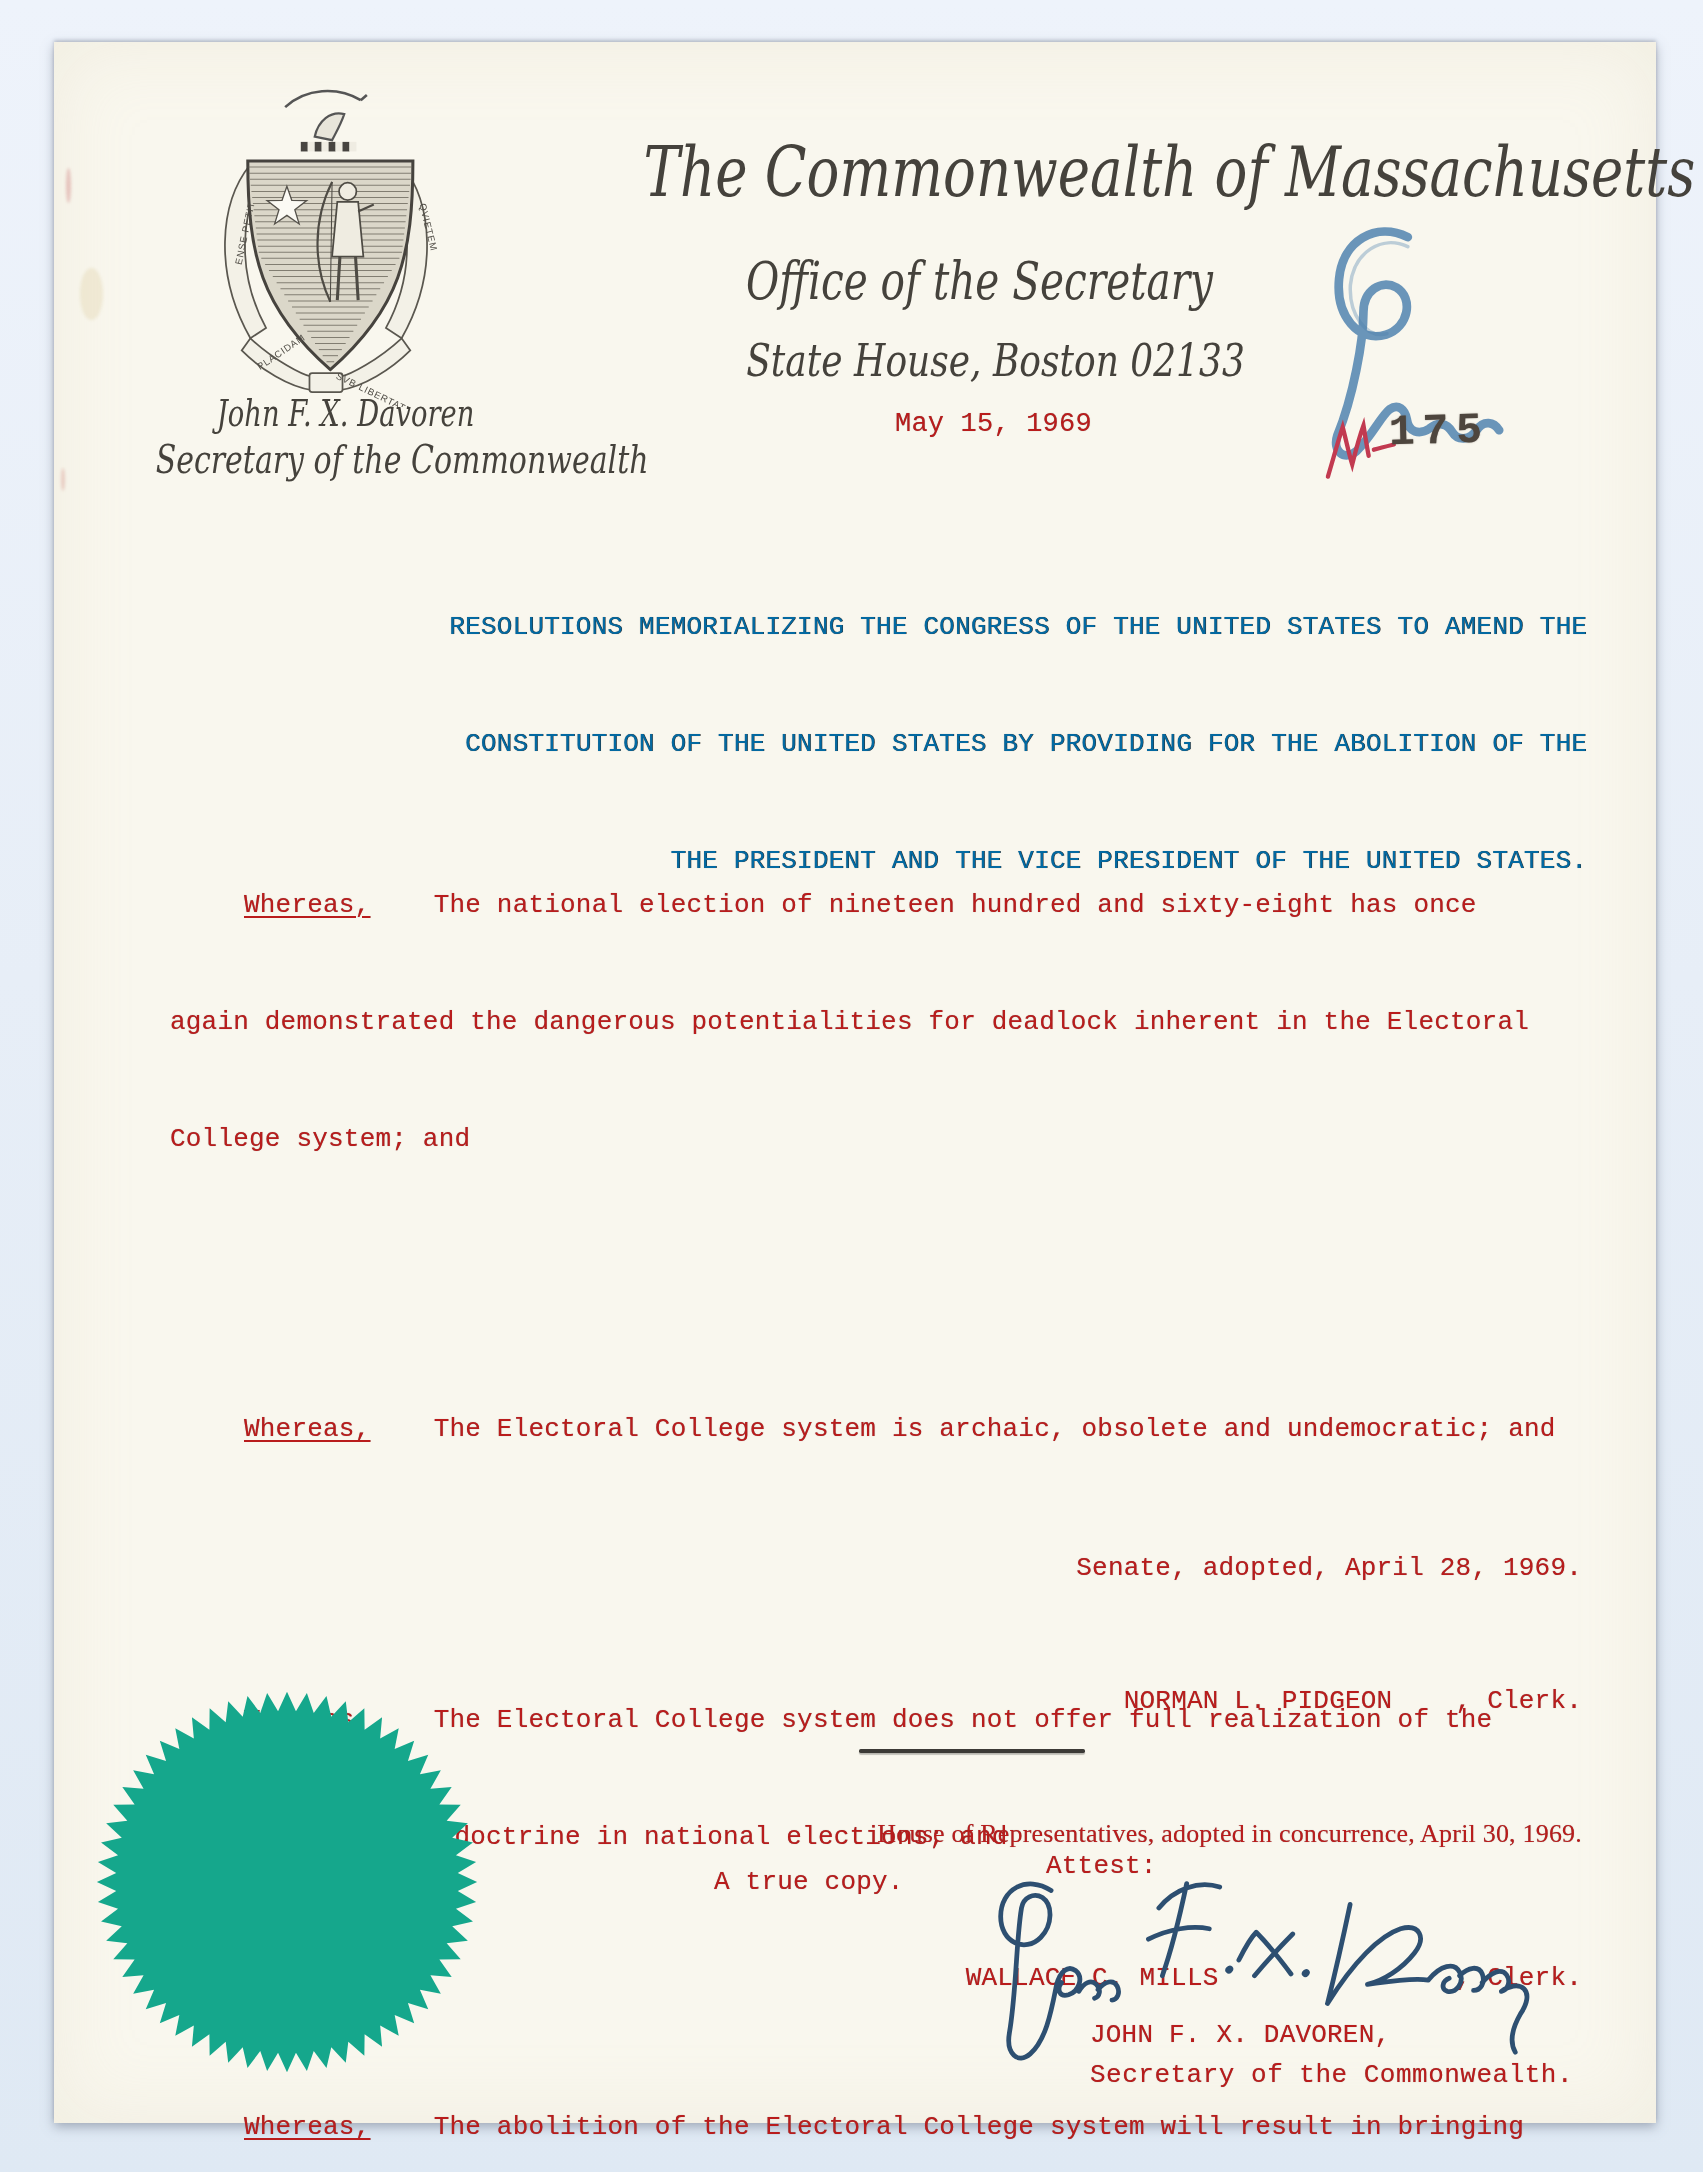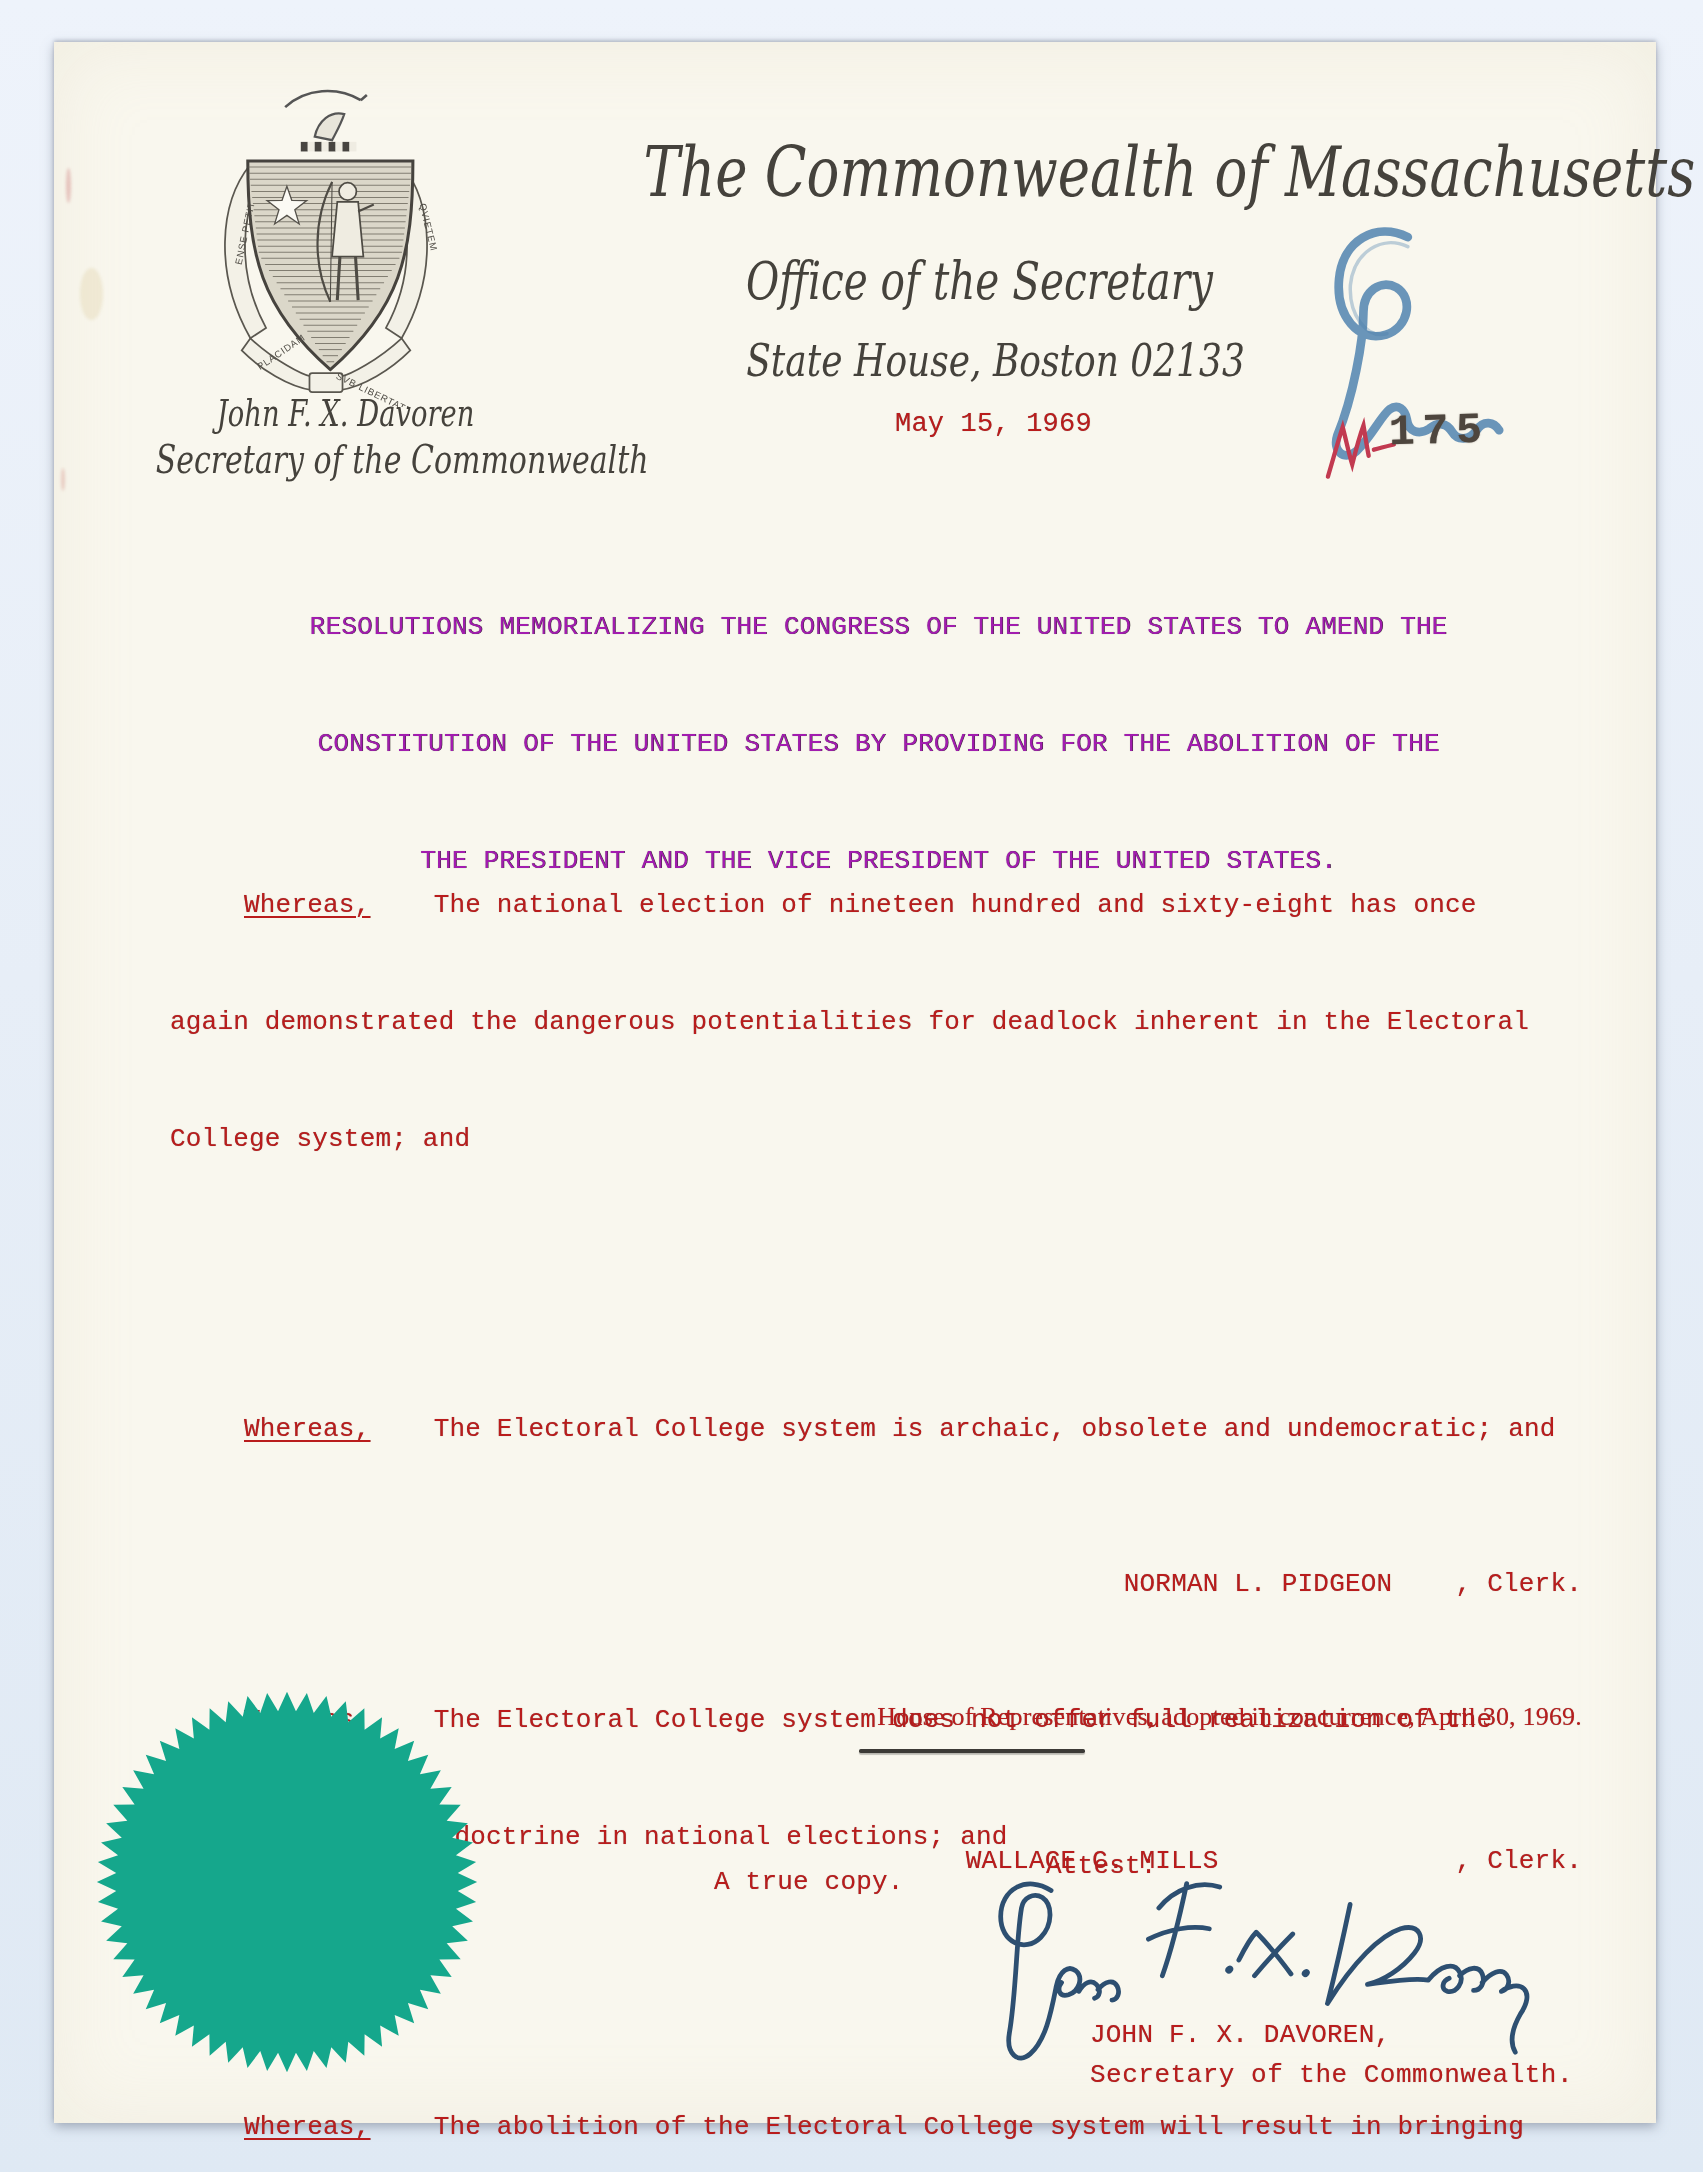--- a/index.html
+++ b/index.html
@@ -25,21 +25,21 @@
   }
   .script{
     font-family:"DejaVu Serif",serif;font-style:italic;
     color:#45423c;text-align:center;line-height:1.12;white-space:nowrap;
   }
   .squeeze78{transform:scaleX(.78);transform-origin:center;}
   .squeeze75{transform:scaleX(.75);transform-origin:center;}
   .squeeze72{transform:scaleX(.72);transform-origin:center;}
   .squeeze80{transform:scaleX(.80);transform-origin:center;}
   #title-block{
-    text-align:center;line-height:39px;color:#a21caf;
+    text-align:right;line-height:39px;color:#0369a1;
     text-shadow:0.5px 0 0 #2f2d2a,0 0 0.9px rgba(47,45,42,.4);
     white-space:pre;
   }
   .para{margin:0 0 17.4px 0;}
   .para .line{display:block;white-space:pre;}
   .para .line.first{padding-left:74px;}
   .para .lead{
     text-decoration:underline;text-underline-offset:4.3px;text-decoration-thickness:1.7px;
   }
   #adoption{text-align:right;}
@@ -190,20 +190,21 @@
       <p class="para">
         <span class="line first"><span class="lead">Whereas,</span><span>    The abolition of the Electoral College system will result in bringing</span></span>
         
         
       </p>
       
       
     </div>
 
     <div id="adoption" class="abs mono" style="left:116px;top:1429px;width:1412px;">
+      <div class="adline">Senate, adopted, April 28, 1969.</div>
       <div class="adline" style="margin-top:16px;">NORMAN L. PIDGEON    , Clerk.</div>
       <div class="adline" style="margin-top:15px;font-family:Liberation Serif, serif;">House of Representatives, adopted in concurrence, April 30, 1969.</div>
       <div class="adline" style="margin-top:28px;">WALLACE C. MILLS               , Clerk.</div>
     </div>
 
     <div id="separator" class="abs" style="left:805px;top:1707px;"></div>
 
     <div class="abs mono" style="left:660px;top:1805px;margin-top:16px;">A true copy.</div>
     <div class="abs mono" style="left:992px;top:1805px;">Attest:</div>
 

